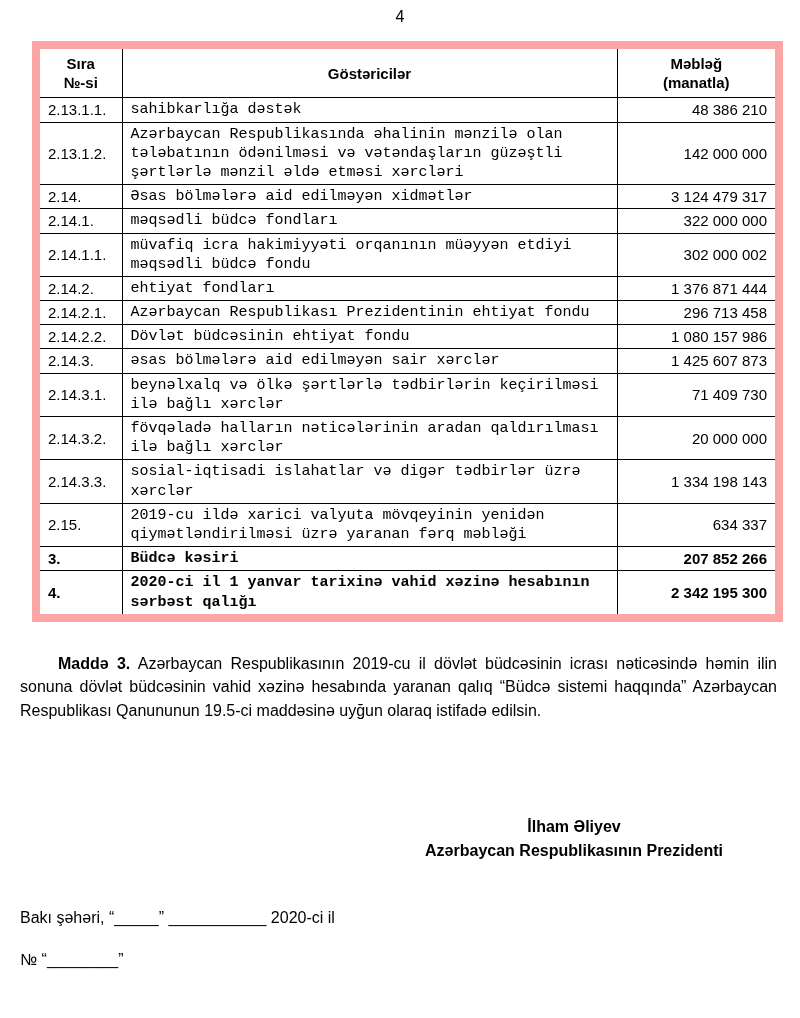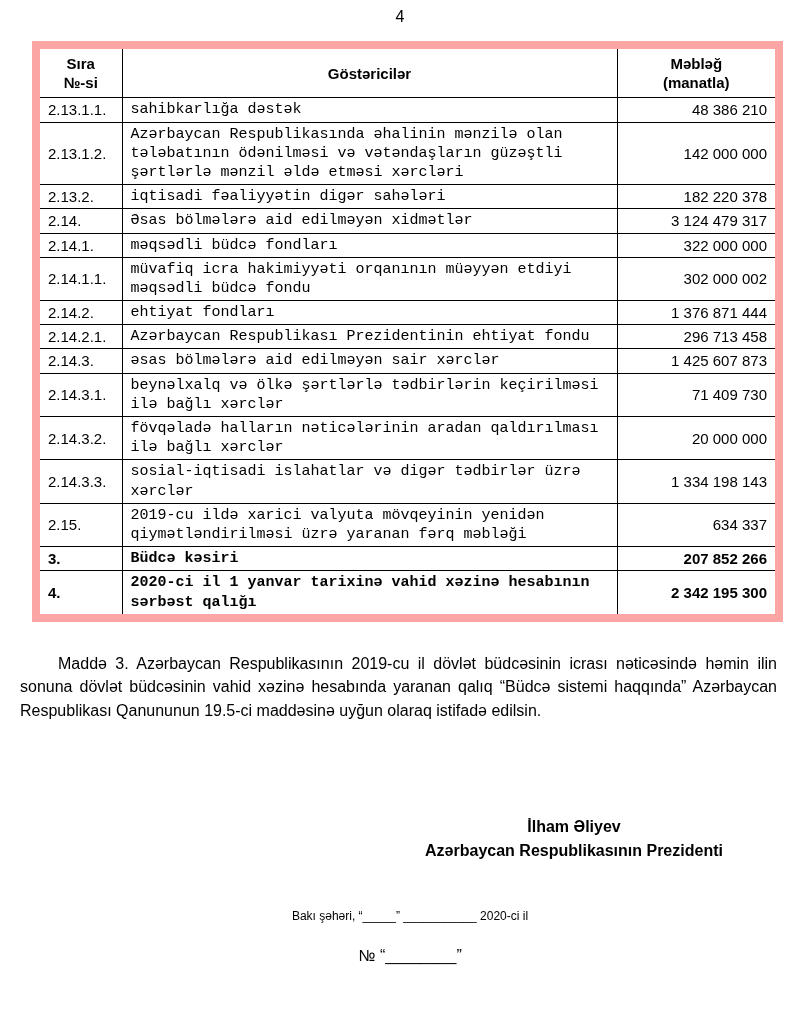--- a/index.html
+++ b/index.html
@@ -44,39 +44,37 @@
   td.td-ind { text-align: left; font-family: Liberation Mono, monospace; }
   td.td-amt { text-align: right; padding-right: 9px; }
   tr.bold-row td { font-weight: bold; }
   .article {
     margin: 30px 23px 0 20px;
     font-size: 16px;
     line-height: 1.48;
     text-align: justify;
     text-indent: 38px;
   }
-  .bold { font-weight: normal; }
+  .bold { font-weight: bold; }
   .signature {
     margin-top: 92px;
     margin-left: 398px;
     width: 352px;
     text-align: center;
     font-weight: bold;
     font-size: 16px;
     line-height: 1.5;
   }
   .footer-place {
     margin: 46px 0 0 20px;
-    font-size: 12px;
-    text-align: center;
+    font-size: 16px;
   }
   .footer-number {
     margin: 24px 0 0 20px;
     font-size: 16px;
-    text-align: center;
   }
 </style>
 </head>
 <body>
 
 <div class="page">
 
   <div class="page-number">4</div>
 
   <table class="budget">
@@ -99,25 +97,20 @@
           <td class="td-no">2.13.1.1.</td>
           <td class="td-ind">sahibkarlığa dəstək</td>
           <td class="td-amt">48 386 210</td>
         </tr>
         <tr>
           <td class="td-no">2.13.1.2.</td>
           <td class="td-ind">Azərbaycan Respublikasında əhalinin mənzilə olan tələbatının ödənilməsi və vətəndaşların güzəştli şərtlərlə mənzil əldə etməsi xərcləri</td>
           <td class="td-amt">142 000 000</td>
         </tr>
         <tr>
-          <td class="td-no">2.13.2.</td>
-          <td class="td-ind">iqtisadi fəaliyyətin digər sahələri</td>
-          <td class="td-amt">182 220 378</td>
-        </tr>
-        <tr>
           <td class="td-no">2.14.</td>
           <td class="td-ind">Əsas bölmələrə aid edilməyən xidmətlər</td>
           <td class="td-amt">3 124 479 317</td>
         </tr>
         <tr>
           <td class="td-no">2.14.1.</td>
           <td class="td-ind">məqsədli büdcə fondları</td>
           <td class="td-amt">322 000 000</td>
         </tr>
         <tr>
@@ -127,20 +120,25 @@
         </tr>
         <tr>
           <td class="td-no">2.14.2.</td>
           <td class="td-ind">ehtiyat fondları</td>
           <td class="td-amt">1 376 871 444</td>
         </tr>
         <tr>
           <td class="td-no">2.14.2.1.</td>
           <td class="td-ind">Azərbaycan Respublikası Prezidentinin ehtiyat fondu</td>
           <td class="td-amt">296 713 458</td>
+        </tr>
+        <tr>
+          <td class="td-no">2.14.2.2.</td>
+          <td class="td-ind">Dövlət büdcəsinin ehtiyat fondu</td>
+          <td class="td-amt">1 080 157 986</td>
         </tr>
         <tr>
           <td class="td-no">2.14.3.</td>
           <td class="td-ind">əsas bölmələrə aid edilməyən sair xərclər</td>
           <td class="td-amt">1 425 607 873</td>
         </tr>
         <tr>
           <td class="td-no">2.14.3.1.</td>
           <td class="td-ind">beynəlxalq və ölkə şərtlərlə tədbirlərin keçirilməsi ilə bağlı xərclər</td>
           <td class="td-amt">71 409 730</td>

